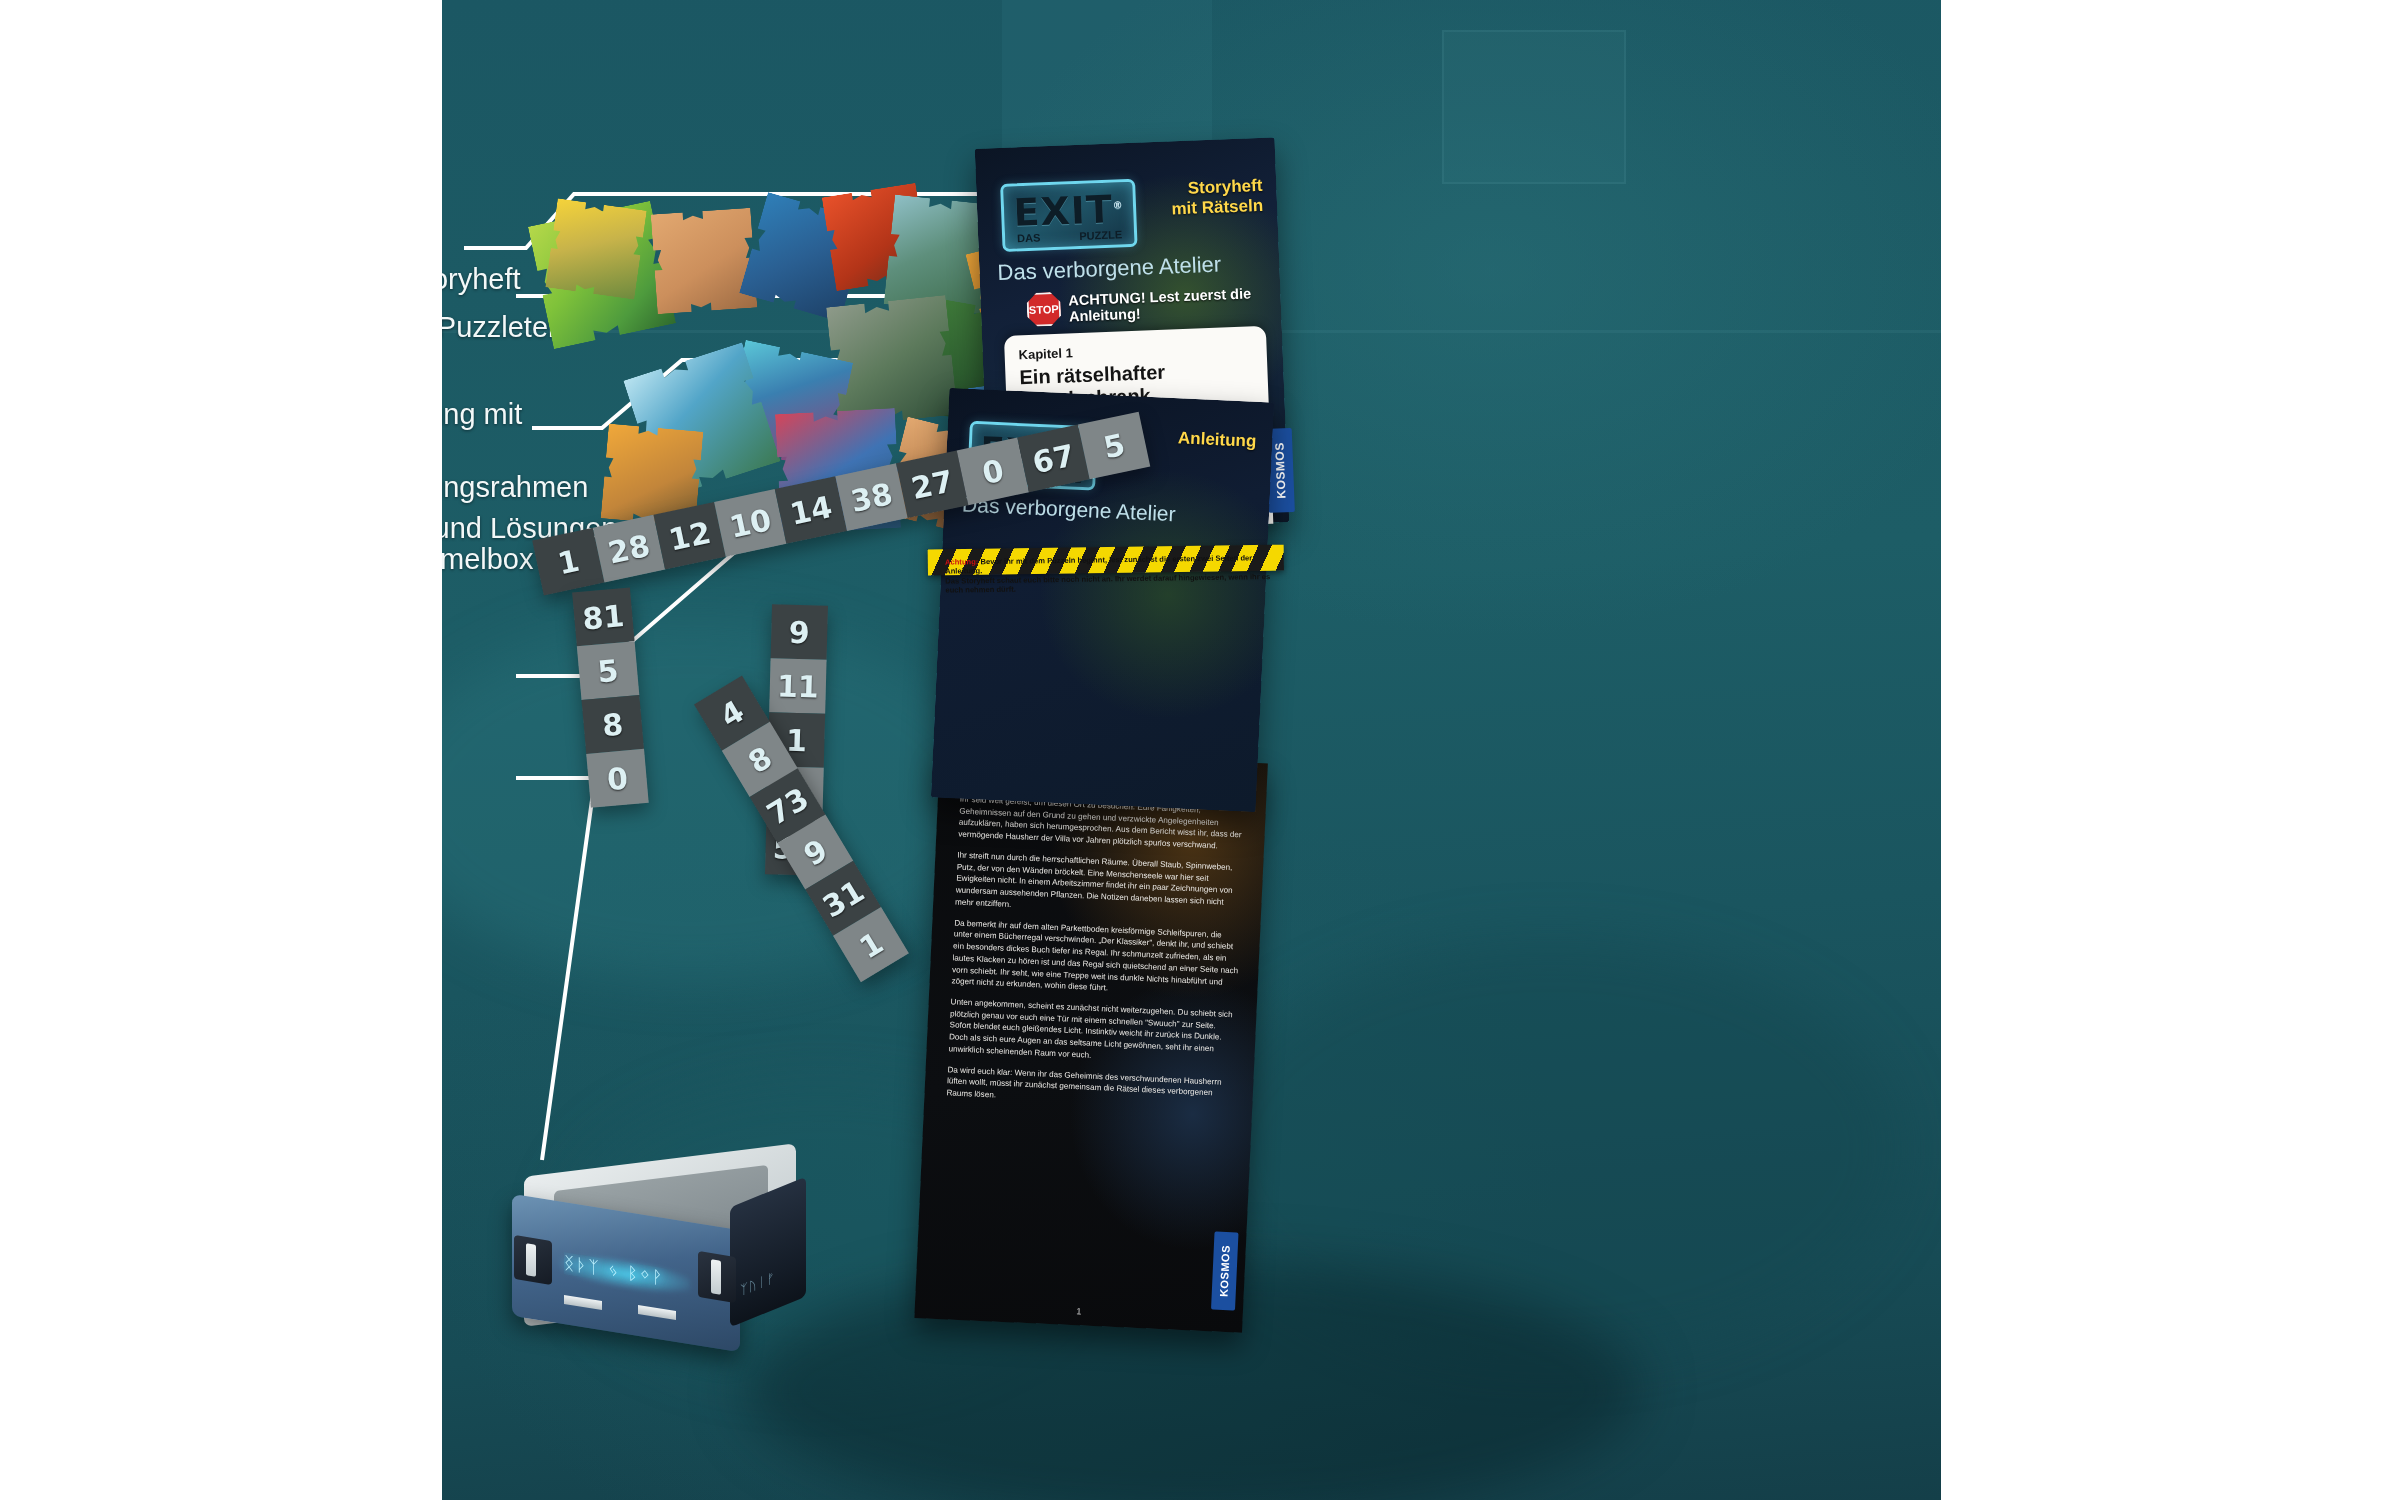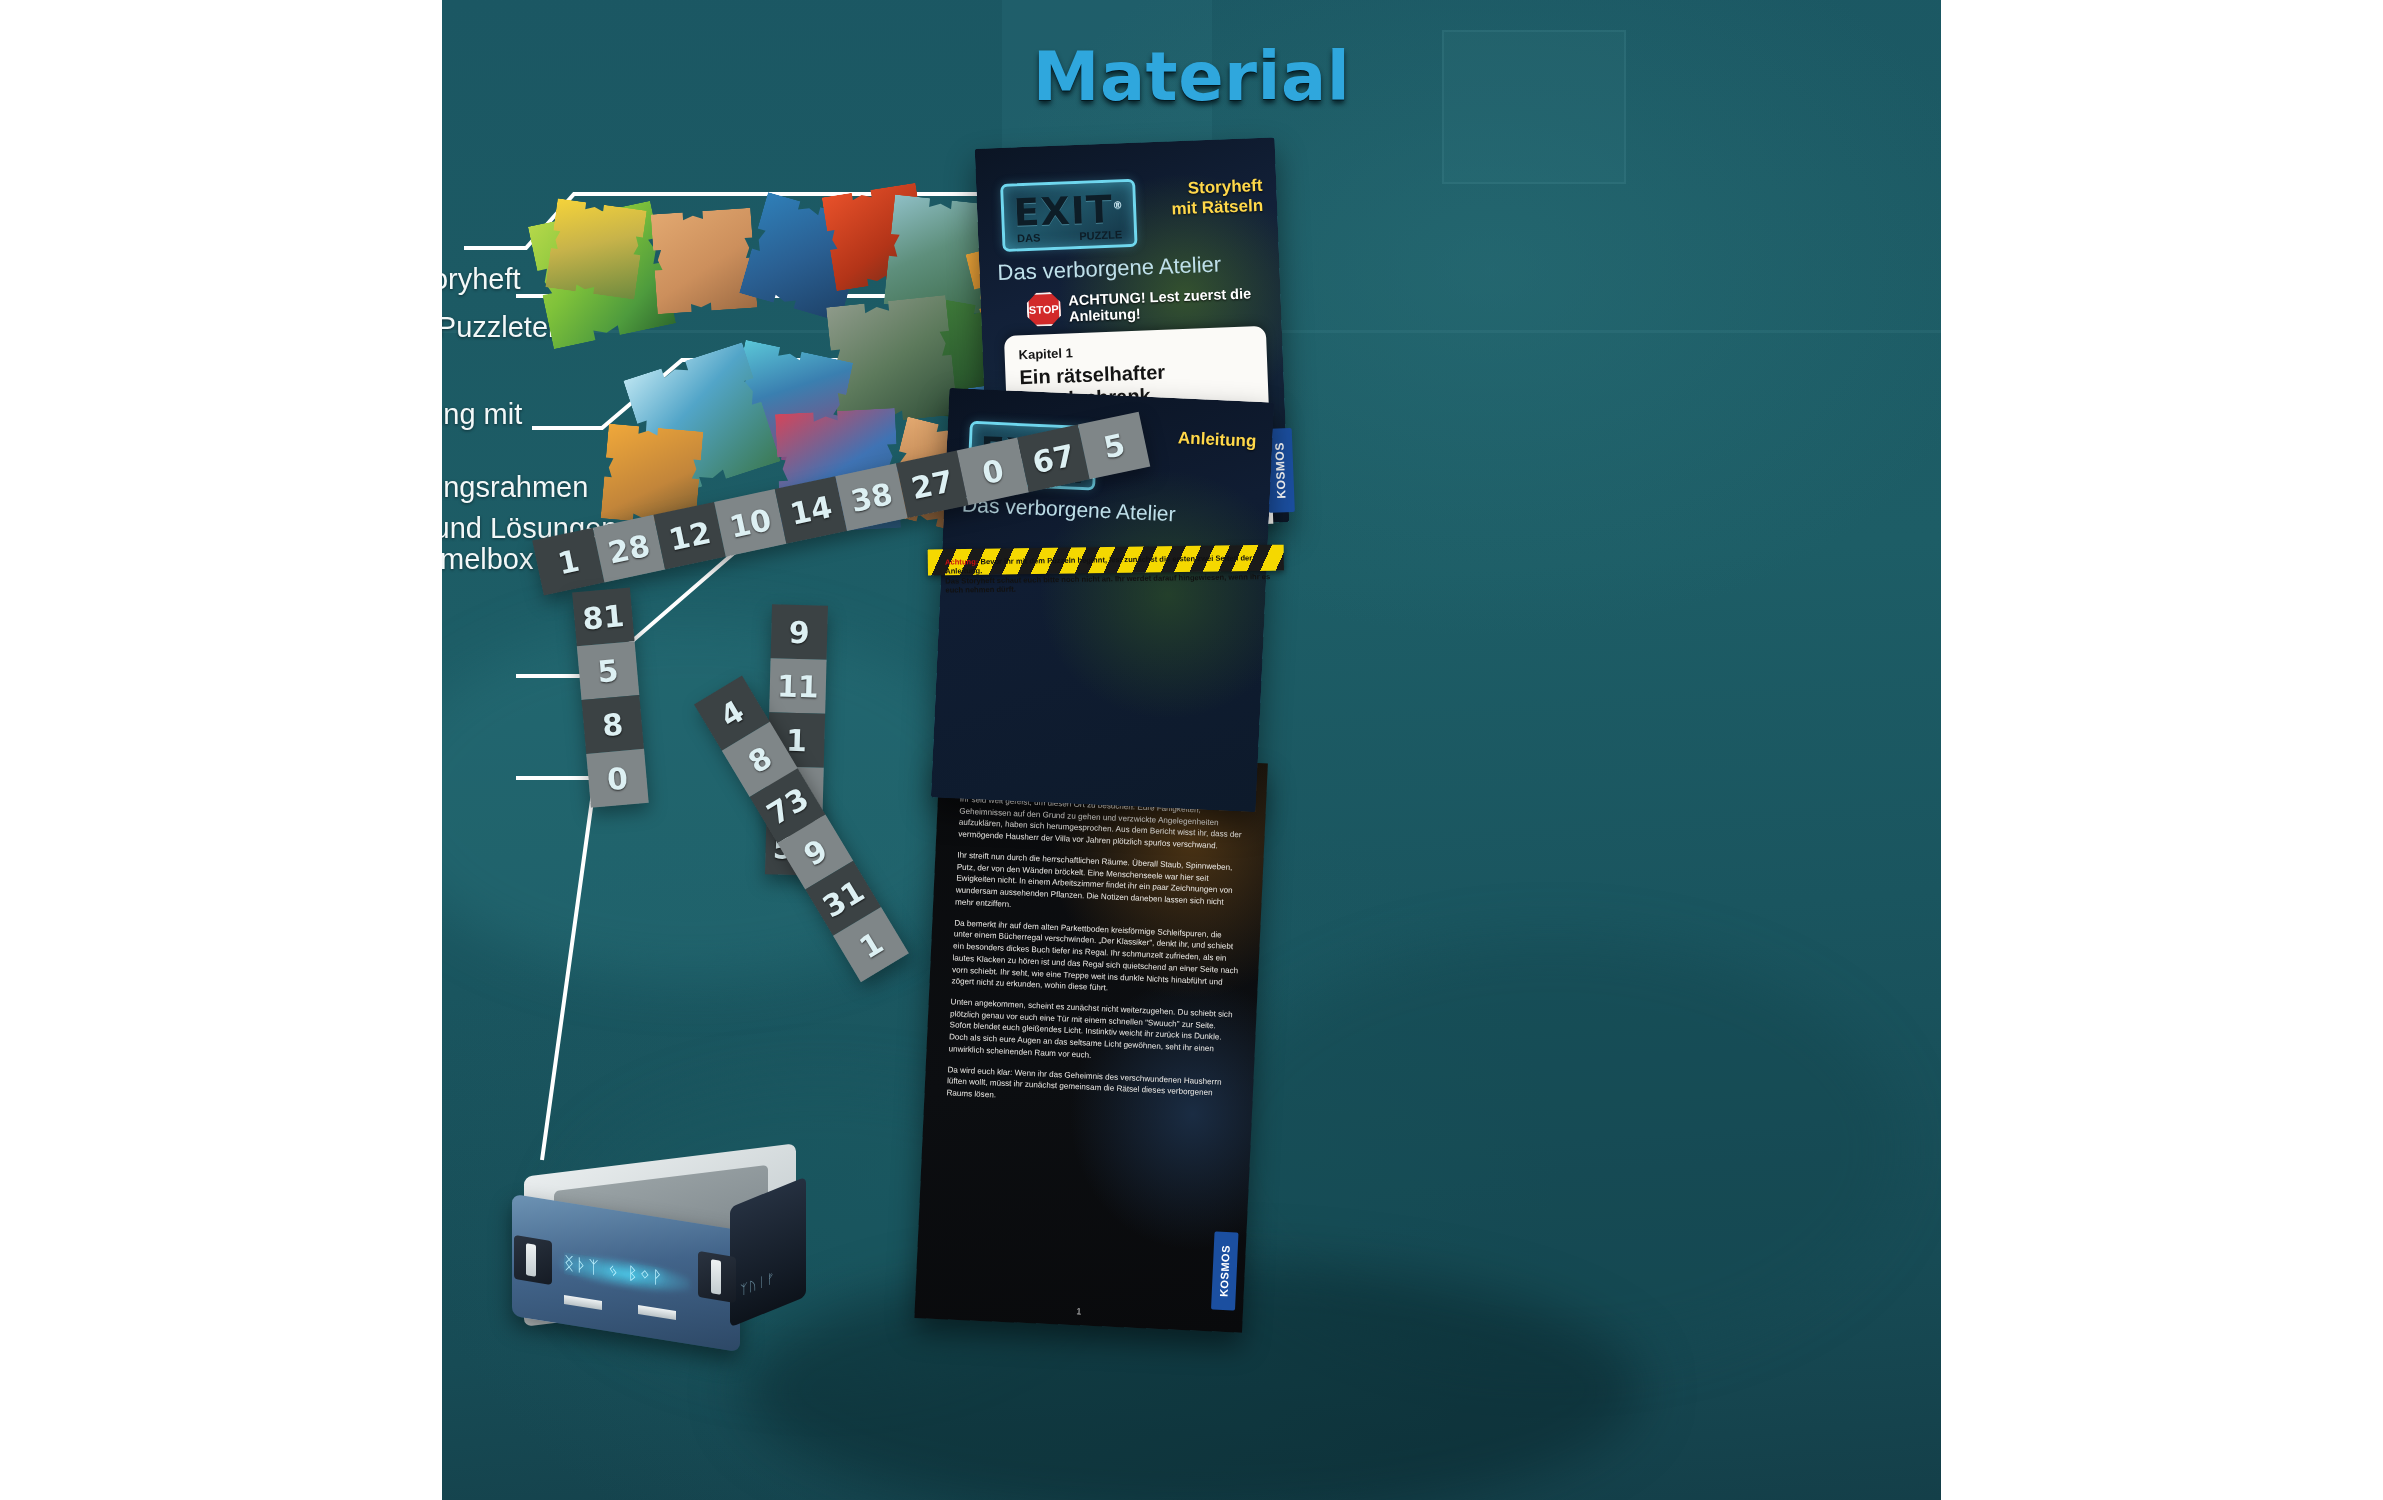--- a/index.html
+++ b/index.html
@@ -159,21 +159,20 @@
   <div id="scene">
 
     <div class="bgblob" style="left:-60px;top:620px;width:620px;height:360px;background:rgba(42,120,128,.35);"></div>
     <div class="bgblob" style="left:760px;top:940px;width:700px;height:420px;background:rgba(20,70,80,.45);"></div>
     <div class="bgblob" style="left:120px;top:1080px;width:520px;height:300px;background:rgba(26,88,96,.35);"></div>
     <div class="bgrect" style="left:560px;top:0;width:210px;height:240px;background:rgba(58,132,140,.16);"></div>
     <div class="bgrect" style="left:1000px;top:30px;width:180px;height:150px;background:rgba(58,132,140,.13);border:2px solid rgba(120,190,196,.10);"></div>
     <div class="bgrect" style="left:0;top:330px;width:1499px;height:3px;background:rgba(110,180,188,.10);"></div>
     <div class="bgblob" style="left:300px;top:1260px;width:900px;height:260px;background:rgba(8,36,42,.5);"></div>
 
-    <div id="title" class="no-sel">Material</div>
 
     <svg id="leaders" viewBox="0 0 1499 1500" preserveAspectRatio="none">
       <g stroke="#ffffff" stroke-width="4" fill="none" stroke-linecap="butt" stroke-linejoin="miter">
 
         <path d="M 22 248 L 84 248 L 132 194 L 560 194"></path>
 
         <path d="M 74 296 L 700 296"></path>
 
         <path d="M 90 428 L 160 428 L 240 360 L 700 360"></path>
 

